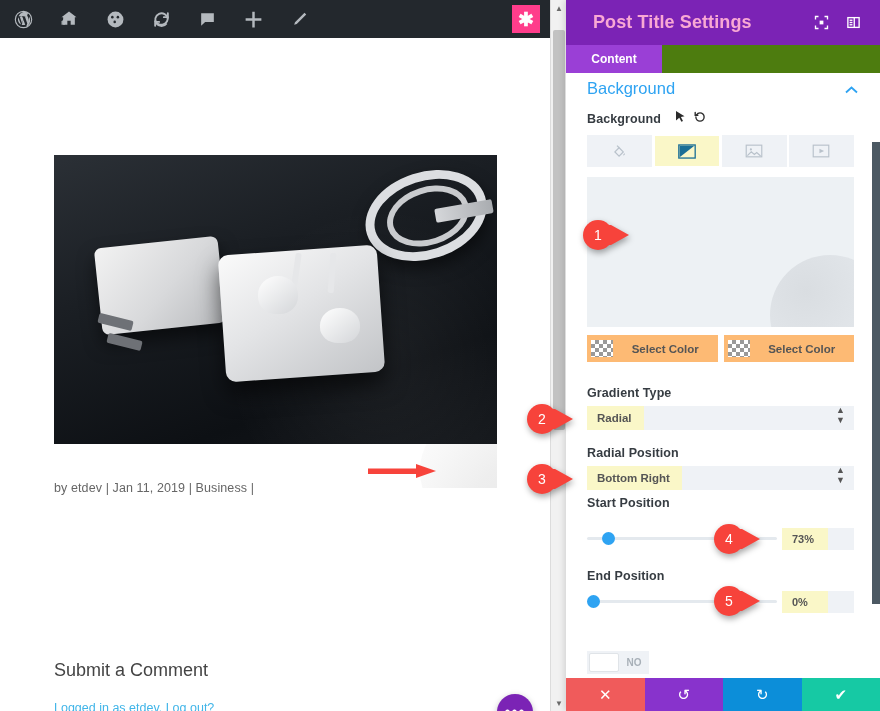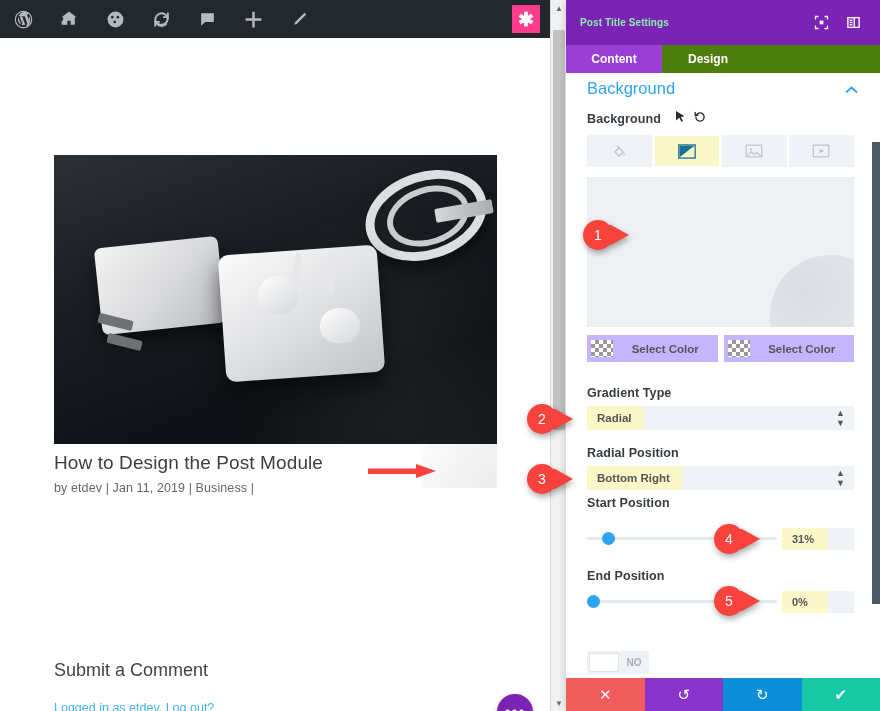--- a/index.html
+++ b/index.html
@@ -146,21 +146,21 @@
   
   .panel {
     position:absolute; left: 566px; top: 0; width: 314px; height: 711px;
     background: #fff; overflow:hidden;
     box-shadow: -2px 0 6px rgba(0,0,0,.12);
   }
   .panel-header {
     position:absolute; left:0; top:0; width:314px; height:45px;
     background: #7b23b5; display:flex; align-items:center; padding: 0 14px;
   }
-  .panel-title { color:#86efac; font-size:10px; font-weight:bold; flex:1; letter-spacing:.1px; }
+  .panel-title { color:#f9a8d4; font-size:18px; font-weight:bold; flex:1; letter-spacing:.1px;margin-left:13px; }
   .hdr-ico { width:26px; height:26px; display:flex; align-items:center; justify-content:center; color:#fff; margin-left:6px; }
 
   .panel-tabs {
     position:absolute; left:0; top:45px; width:356px; height:28px;
     background: #4d7c0f; display:flex;
   }
   .tab {
     height:28px; display:flex; align-items:center; justify-content:center;
     color:#fff; font-size:12px; font-weight:bold; padding: 0 10px;
   }
@@ -204,36 +204,36 @@
     background:#edf1f4; overflow:hidden;
   }
   .preview .blob {
     position:absolute; right:-36px; bottom:-48px; width:120px; height:120px;
     border-radius:50%;
     background: radial-gradient(circle at 30% 30%, #d9dde1 0%, #e2e6ea 55%, #edf1f4 100%);
   }
 
   .color-row { position:absolute; left:21px; top:262px; width:267px; height:27px; display:flex; gap:6px; }
   .color-btn {
-    flex:1; background:#c4b5fd; display:flex; align-items:center; height:27px;
+    flex:1; background:#fdba74; display:flex; align-items:center; height:27px;
   }
   .swatch {
     width:22px; height:17px; margin-left:4px;
     background-image:
       linear-gradient(45deg,#999 25%,transparent 25%,transparent 75%,#999 75%),
       linear-gradient(45deg,#999 25%,transparent 25%,transparent 75%,#999 75%);
     background-size: 8px 8px;
     background-position: 0 0, 4px 4px;
     background-color:#fff;
   }
   .color-btn span { flex:1; text-align:center; font-size:11.5px; color:#555; font-weight:bold; }
 
   .select {
     position:absolute; left:21px; width:267px; height:24px;
-    background:#eff2f6; display:flex; align-items:center;
+    background:#eff2f6; display:flex; align-items:flex-start;
   }
   .select .val {
     background:#faf7c8; height:24px; display:flex; align-items:center;
     padding: 0 12px 0 10px; font-size:11.5px; color:#555; font-weight:bold;
   }
   .select .arrows {
     position:absolute; right:9px; font-size:9px; color:#555; line-height:1;
     display:flex; flex-direction:column; gap:1px;
   }
 
@@ -367,21 +367,20 @@
         <div class="ph-wire w1"></div>
         <div class="ph-wire w2"></div>
         <div class="ph-bud b1"></div>
         <div class="ph-bud b2"></div>
       </div>
 
       <div class="grad-corner">
           <i></i>
         </div>
 
-      <div class="post-title">How to Design the Post Module</div>
       <div class="post-meta">by etdev | Jan 11, 2019 | Business |</div>
 
       <svg class="red-arrow" viewBox="0 0 68 14">
         <rect x="0" y="4.5" width="52" height="5.5" fill="#f7433b"></rect>
         <polygon points="48,0 68,7 48,14" fill="#f7433b"></polygon>
       </svg>
 
       <div class="comment-head">Submit a Comment</div>
       <div class="comment-log">Logged in as etdev. Log out?</div>
 
@@ -411,21 +410,20 @@
             <line x1="11" y1="3.5" x2="11" y2="16.5"></line>
           <line x1="4.8" y1="7" x2="8.6" y2="7"></line>
             <line x1="4.8" y1="10" x2="8.6" y2="10"></line>
             <line x1="4.8" y1="13" x2="8.6" y2="13"></line>
         </svg>
       </div>
     </div>
 
     <div class="panel-tabs">
       <div class="tab t0">Content</div>
-      <div class="tab t1">Design</div>
     </div>
 
     <div class="panel-body">
 
       <div class="sec-head">Background</div>
       <div class="sec-chevron">
         <svg width="13" height="8" viewBox="0 0 13 8" fill="none" stroke="#2ea3f2" stroke-width="1.8">
             <path d="M1 6.5L6.5 1.5L12 6.5"></path>
           </svg>
       </div>
@@ -505,21 +503,21 @@
             <span>▲</span>
             <span>▼</span>
           </div>
       </div>
 
       <div class="fld-label" style="left:21px; top:423px;">Start Position</div>
       <div class="slider-row" style="top:455px;">
         <div class="track"></div>
         <div class="knob" style="left:15px;"></div>
         <div class="numbox">
-          <div class="fill" style="width:46px;">31%</div>
+          <div class="fill" style="width:46px;">73%</div>
         </div>
       </div>
 
       <div class="fld-label" style="left:21px; top:496px;text-align:center;">End Position</div>
       <div class="slider-row" style="top:518px;">
         <div class="track"></div>
         <div class="knob" style="left:0px;"></div>
         <div class="numbox">
           <div class="fill" style="width:46px;">0%</div>
         </div>

